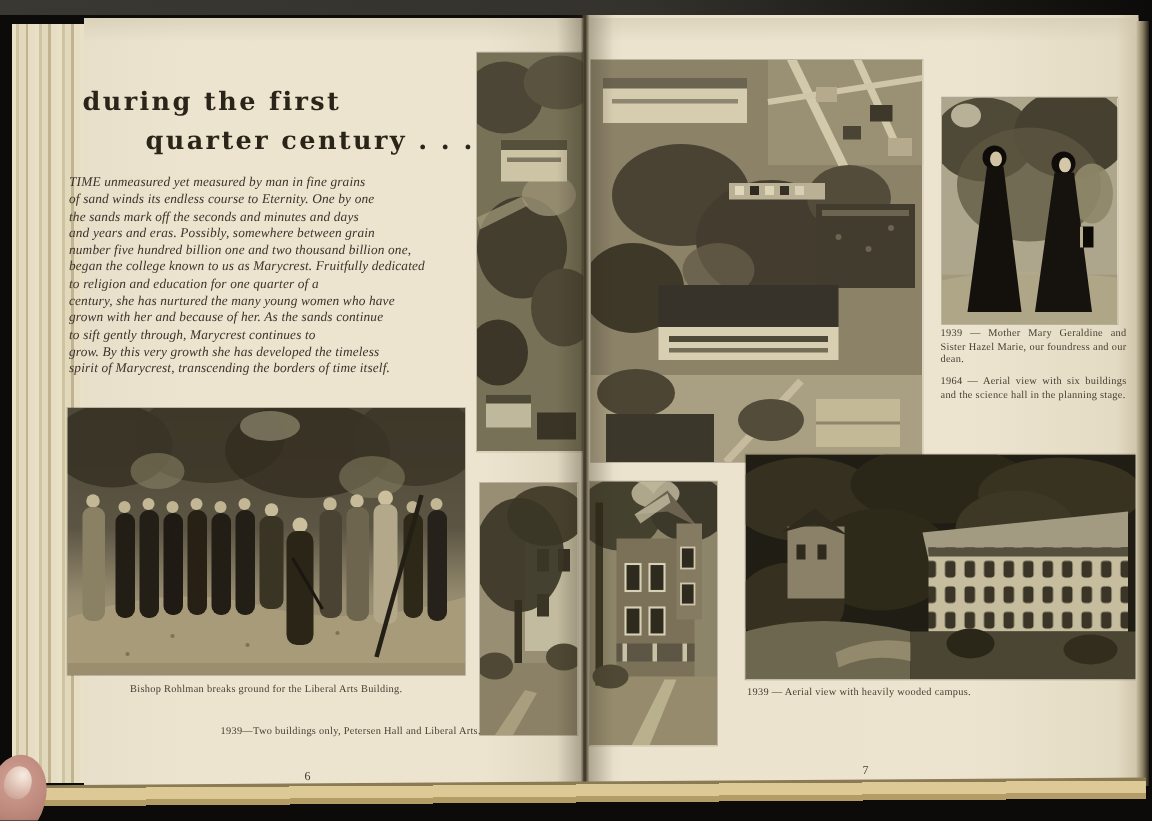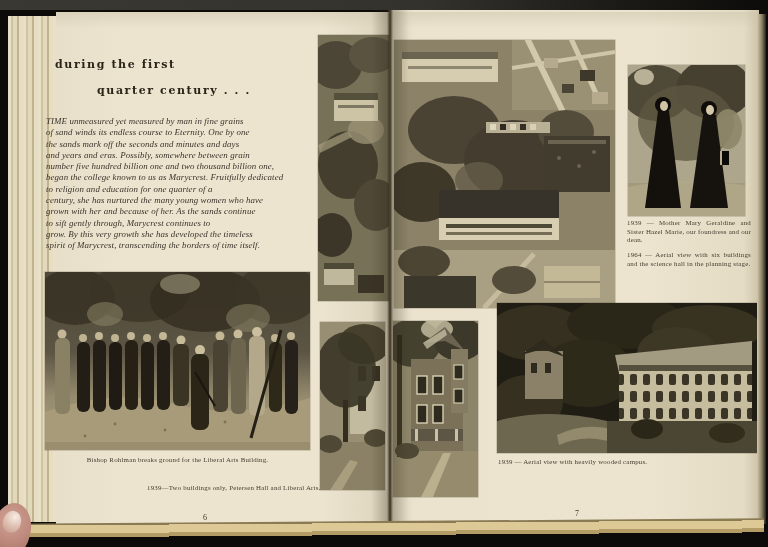--- a/index.html
+++ b/index.html
@@ -23,21 +23,21 @@
   #right-fore-edge{left:757px;top:14px;width:9px;height:510px;
     background:linear-gradient(90deg,#d3c9ae,#8a7f63 55%,#23201a);}
   #bottom-cover{left:4px;top:521px;width:760px;height:20px;transform:rotate(-.4deg);
     background:linear-gradient(#8a7b54 0 2px,#dcc995 2px 10px,#b49c66 10px 14px,#0c0b09 14px);}
   #thumb{left:-7px;top:503px;width:38px;height:52px;transform:rotate(16deg);border-radius:46% 54% 40% 40%;
     background:radial-gradient(circle at 40% 35%,#d3a396,#b98578 60%,#9c6a5e);}
   #thumb-nail{left:8px;top:8px;width:18px;height:22px;border-radius:50% 50% 45% 45%;
     background:radial-gradient(circle at 60% 25%,#f7ece2,#dcbcae 55%,#c49a8c);}
   
   .title-line{color:#2b2419;font-family:"DejaVu Serif","Liberation Serif",serif;font-weight:bold;
-    font-size:11px;letter-spacing:1.6px;text-transform:lowercase;white-space:nowrap;}
+    font-size:17px;letter-spacing:1.6px;text-transform:lowercase;white-space:nowrap;}
   #body-text{left:46px;top:116px;width:282px;color:#3b332a;font-style:italic;font-size:8.9px;
     line-height:11.3px;white-space:pre-line;letter-spacing:.1px;}
   .caption{color:#453d30;font-size:6.9px;line-height:8.6px;letter-spacing:.2px;}
   .pageno{color:#3f382c;font-size:8px;}
   
   .photo{overflow:hidden;box-shadow:0 0 0 .5px rgba(60,50,35,.35);}
   .photo svg{display:block;width:100%;height:100%;}
 </style>
 </head>
 <body>

